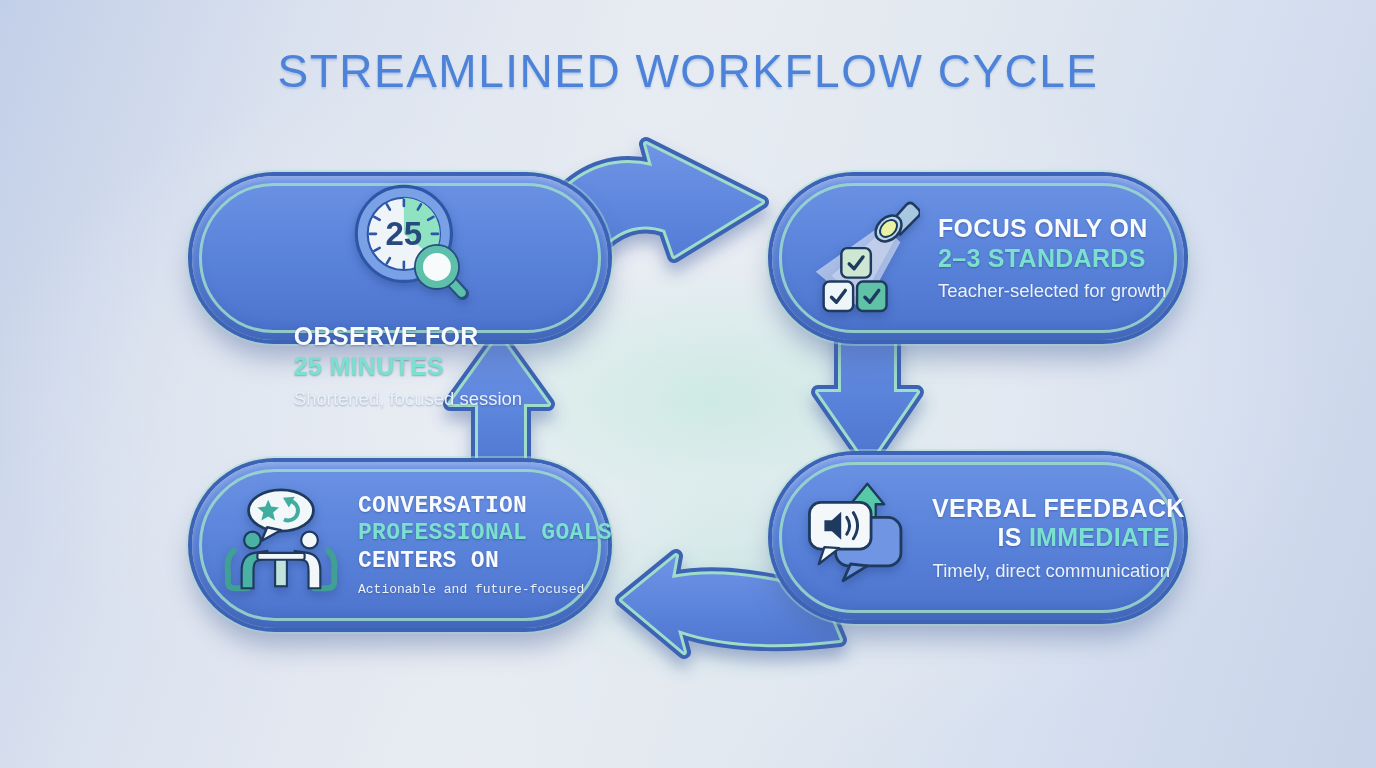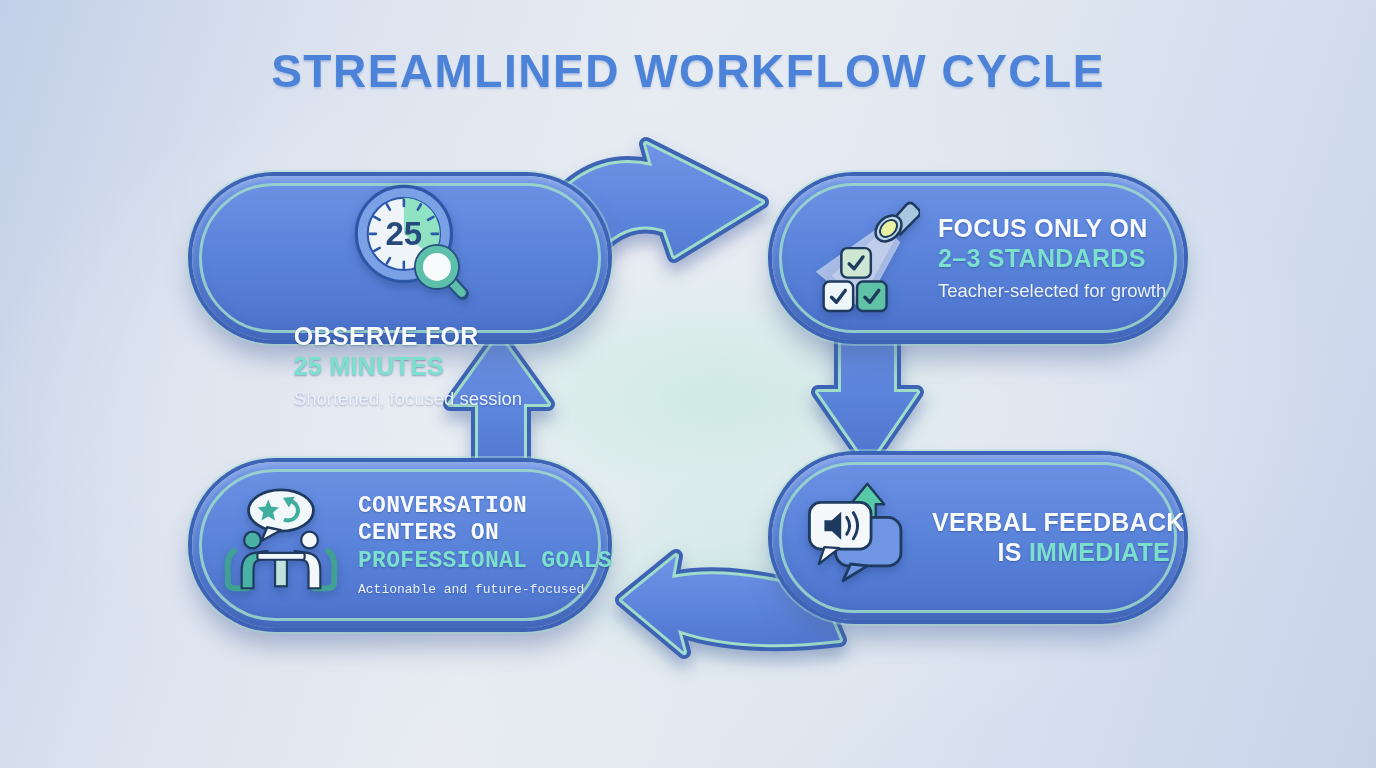--- a/index.html
+++ b/index.html
@@ -22,21 +22,21 @@
   }
   .glow{position:absolute;border-radius:50%;pointer-events:none;z-index:0;}
   .glow.g1{left:430px;top:260px;width:560px;height:280px;
     background:radial-gradient(ellipse,rgba(168,226,206,.45) 0%,rgba(168,226,206,0) 70%);}
   .glow.g2{left:520px;top:470px;width:420px;height:220px;
     background:radial-gradient(ellipse,rgba(168,226,206,.38) 0%,rgba(168,226,206,0) 70%);}
 
   .title{
     position:absolute;left:0;top:44px;width:100%;
     text-align:center;z-index:3;
-    font-size:46px;font-weight:bold;letter-spacing:1.5px;
+    font-size:46px;font-weight:normal;letter-spacing:1.5px;
     color:var(--title-blue);
     text-shadow:0 2px 2px rgba(110,140,200,.35);
   }
 
   svg.arrows{position:absolute;left:0;top:0;z-index:1;}
   .lyr-dark use{fill:var(--edge-blue);stroke:var(--edge-blue);stroke-width:14;stroke-linejoin:round;stroke-linecap:round;}
   .lyr-teal use{fill:var(--ring-mint);stroke:var(--ring-mint);stroke-width:6;stroke-linejoin:round;stroke-linecap:round;}
   .lyr-main use{fill:url(#arrowGrad);stroke-linejoin:round;}
 
   .card{
@@ -183,20 +183,21 @@
       <path d="M52 90 L44 108 L70 92 Z" fill="#6f95e3" stroke="#1f3a5f" stroke-width="3" stroke-linejoin="round"></path>
       <rect x="8" y="24" width="66" height="50" rx="12" fill="#f4f8fb" stroke="#1f3a5f" stroke-width="3"></rect>
       <path d="M24 72 L18 90 L40 73 Z" fill="#f4f8fb" stroke="#1f3a5f" stroke-width="2.5" stroke-linejoin="round"></path>
       <polygon points="24,43 32,43 42,34 42,64 32,55 24,55" fill="#1f3a5f"></polygon>
       <path d="M48 40 Q54 49 48 58 M55 35 Q64 49 55 63" fill="none" stroke="#1f3a5f" stroke-width="3.2" stroke-linecap="round"></path>
     </svg>
   </div>
   <div class="txt">
     <div class="hd"><span>VERBAL FEEDBACK</span></div>
     <div class="hd"><span>IS </span><span class="a">IMMEDIATE</span></div>
+    <p class="sub">Timely, direct communication</p>
   </div>
 </section>
 
 <section class="card c4">
   <div class="ring"></div>
   <div class="icon">
     <svg width="118" height="118" viewBox="0 0 120 120">
       <g fill="none" stroke="#3fa093" stroke-width="6" stroke-linecap="round">
         <path d="M12 68 Q4 74 6 90 L6 100 Q6 106 13 106 L26 106"></path>
         <path d="M108 68 Q116 74 114 90 L114 100 Q114 106 107 106 L94 106"></path>
@@ -209,17 +210,17 @@
       <circle cx="89" cy="57" r="8.5" fill="#f2f7fa" stroke="#1f3a5f" stroke-width="2.2"></circle>
       <ellipse cx="60" cy="27" rx="33" ry="21" fill="#f2f7fa" stroke="#1f3a5f" stroke-width="2.8"></ellipse>
       <path d="M46 44 L40 58 L60 47 Z" fill="#f2f7fa" stroke="#1f3a5f" stroke-width="2.5" stroke-linejoin="round"></path>
       <polygon points="47,16 50,23 58,24 52,29 54,37 47,33 40,37 42,29 36,24 44,23" fill="#3fae9f"></polygon>
       <path d="M63 36 A10 10 0 1 0 68 17" fill="none" stroke="#3fae9f" stroke-width="4"></path>
       <polygon points="62,14 74,13 68,24" fill="#3fae9f"></polygon>
     </svg>
   </div>
   <div class="txt">
     <div class="hd"><span>CONVERSATION</span></div>
+    <div class="hd"><span class="a">PROFESSIONAL GOALS</span></div>
     <div class="hd"><span>CENTERS ON</span></div>
-    <div class="hd"><span class="a">PROFESSIONAL GOALS</span></div>
     <p class="sub">Actionable and future-focused</p>
   </div>
 </section>
 
 </body></html>

